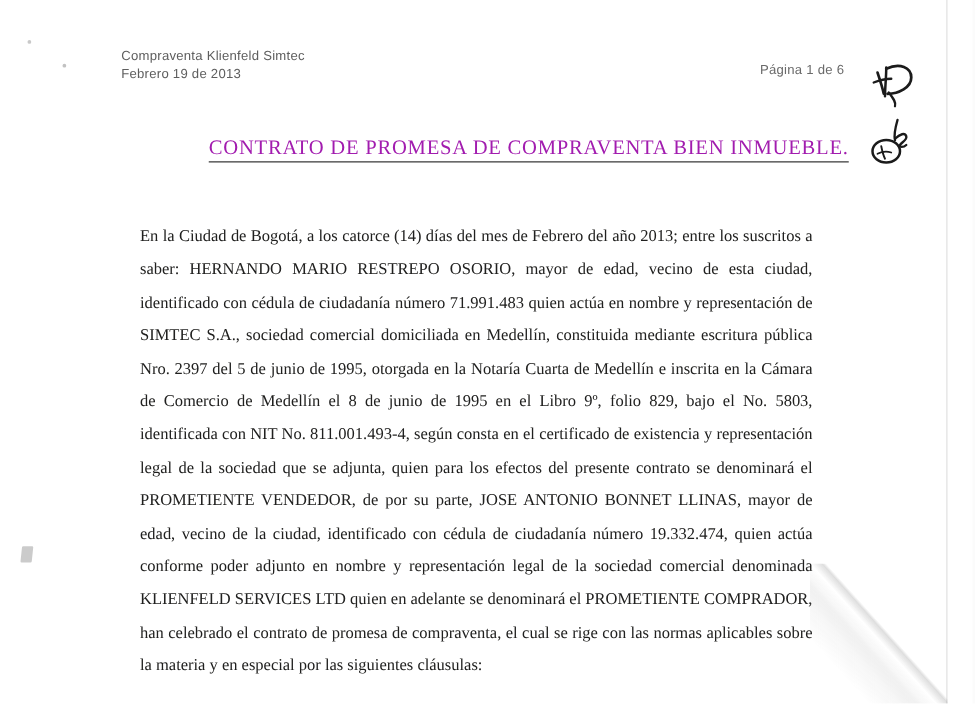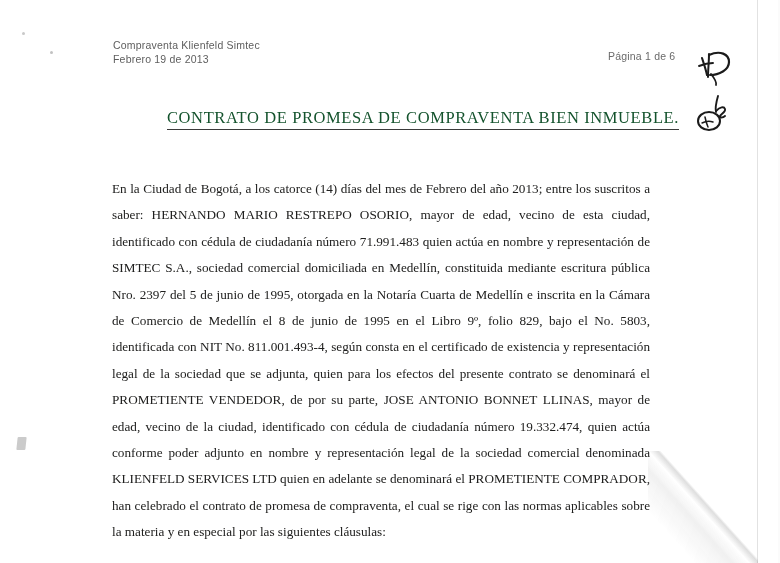--- a/index.html
+++ b/index.html
@@ -40,21 +40,21 @@
   #doc-header {
     position: absolute;
     top: 38px;
     left: 97px;
     font-size: 10.5px;
     line-height: 14px;
     color: #5e5e5e;
     letter-spacing: 0.2px;
     font-family: "Liberation Sans", sans-serif;
   }
-  #doc-header div { white-space: nowrap; margin-left: 16px; }
+  #doc-header div { white-space: nowrap; }
 
   #page-number {
     position: absolute;
     top: 50px;
     left: 608px;
     font-size: 10.5px;
     color: #6a6a6a;
     letter-spacing: 0.2px;
     font-family: "Liberation Sans", sans-serif;
     white-space: nowrap;
@@ -68,21 +68,21 @@
   #initial-mark-top { top: 44px; left: 696px; }
   #initial-mark-bottom { top: 92px; left: 694px; }
 
   
   #doc-title {
     position: absolute;
     top: 108px;
     left: 167px;
     font-size: 16.5px;
     letter-spacing: 0.6px;
-    color: #14532d;
+    color: #a21caf;
     white-space: nowrap;
     font-family: "Liberation Serif", serif;
   }
   #doc-title .title-text {
     border-bottom: 1px solid #3a3a3a;
     padding-bottom: 2px;
   }
 
   
   #doc-body {

